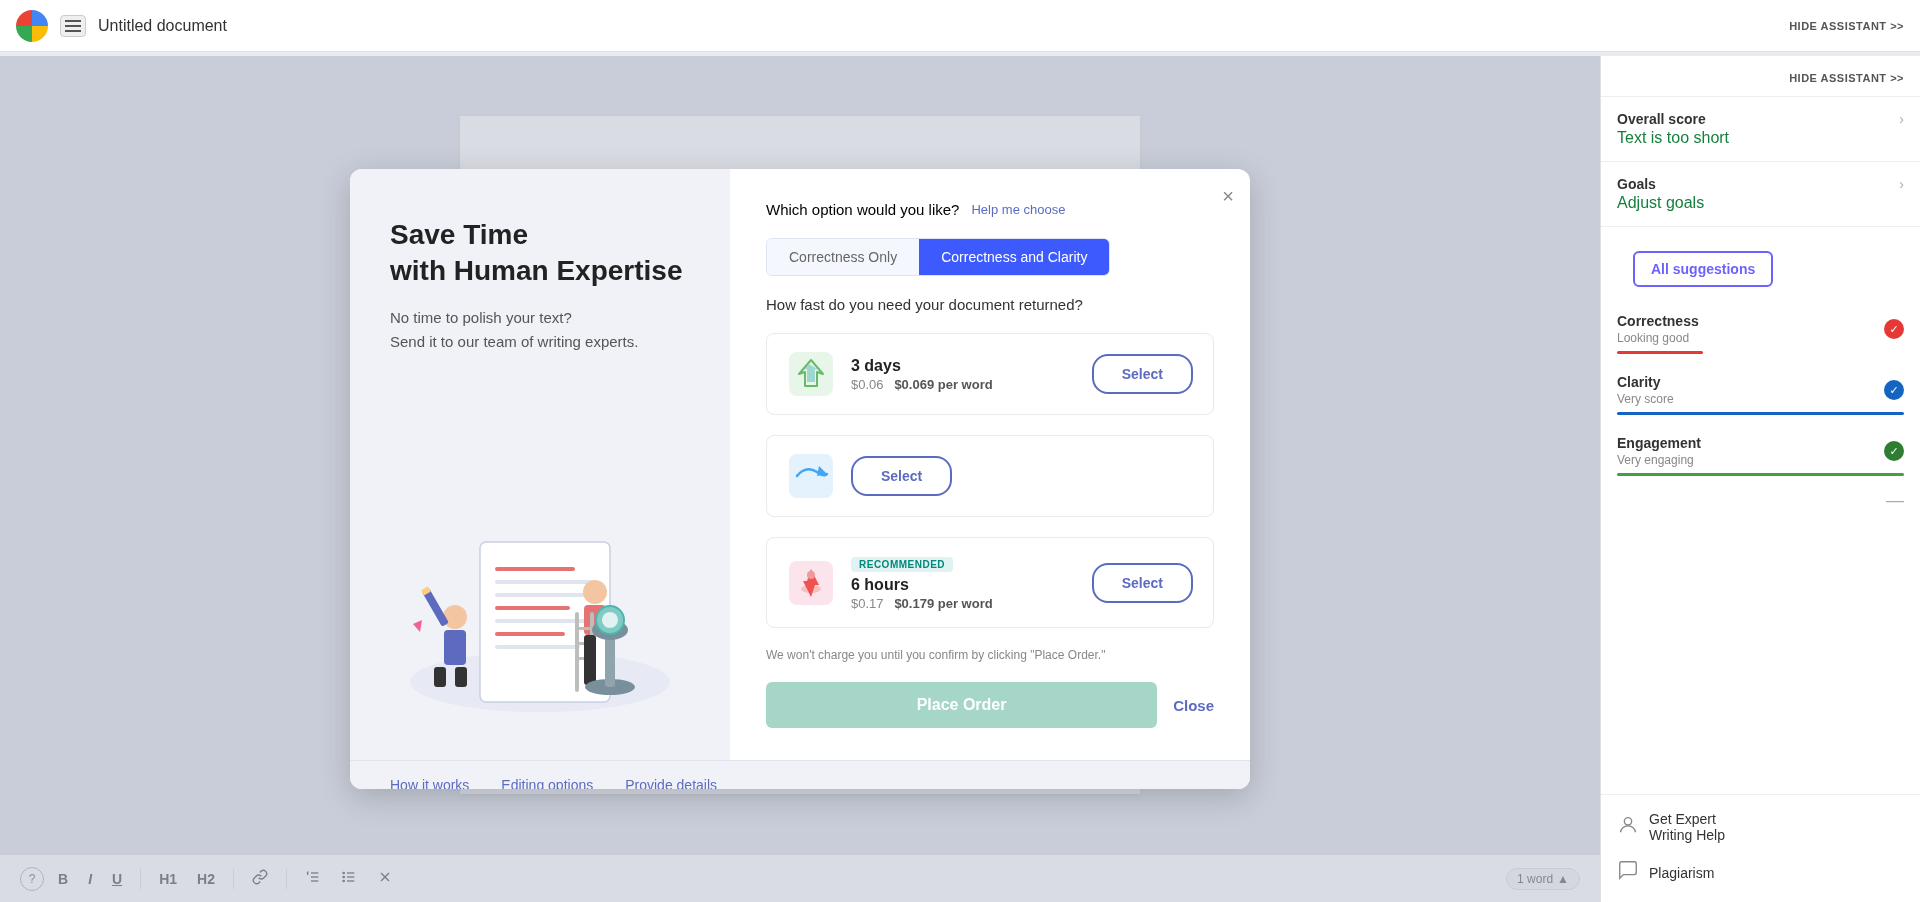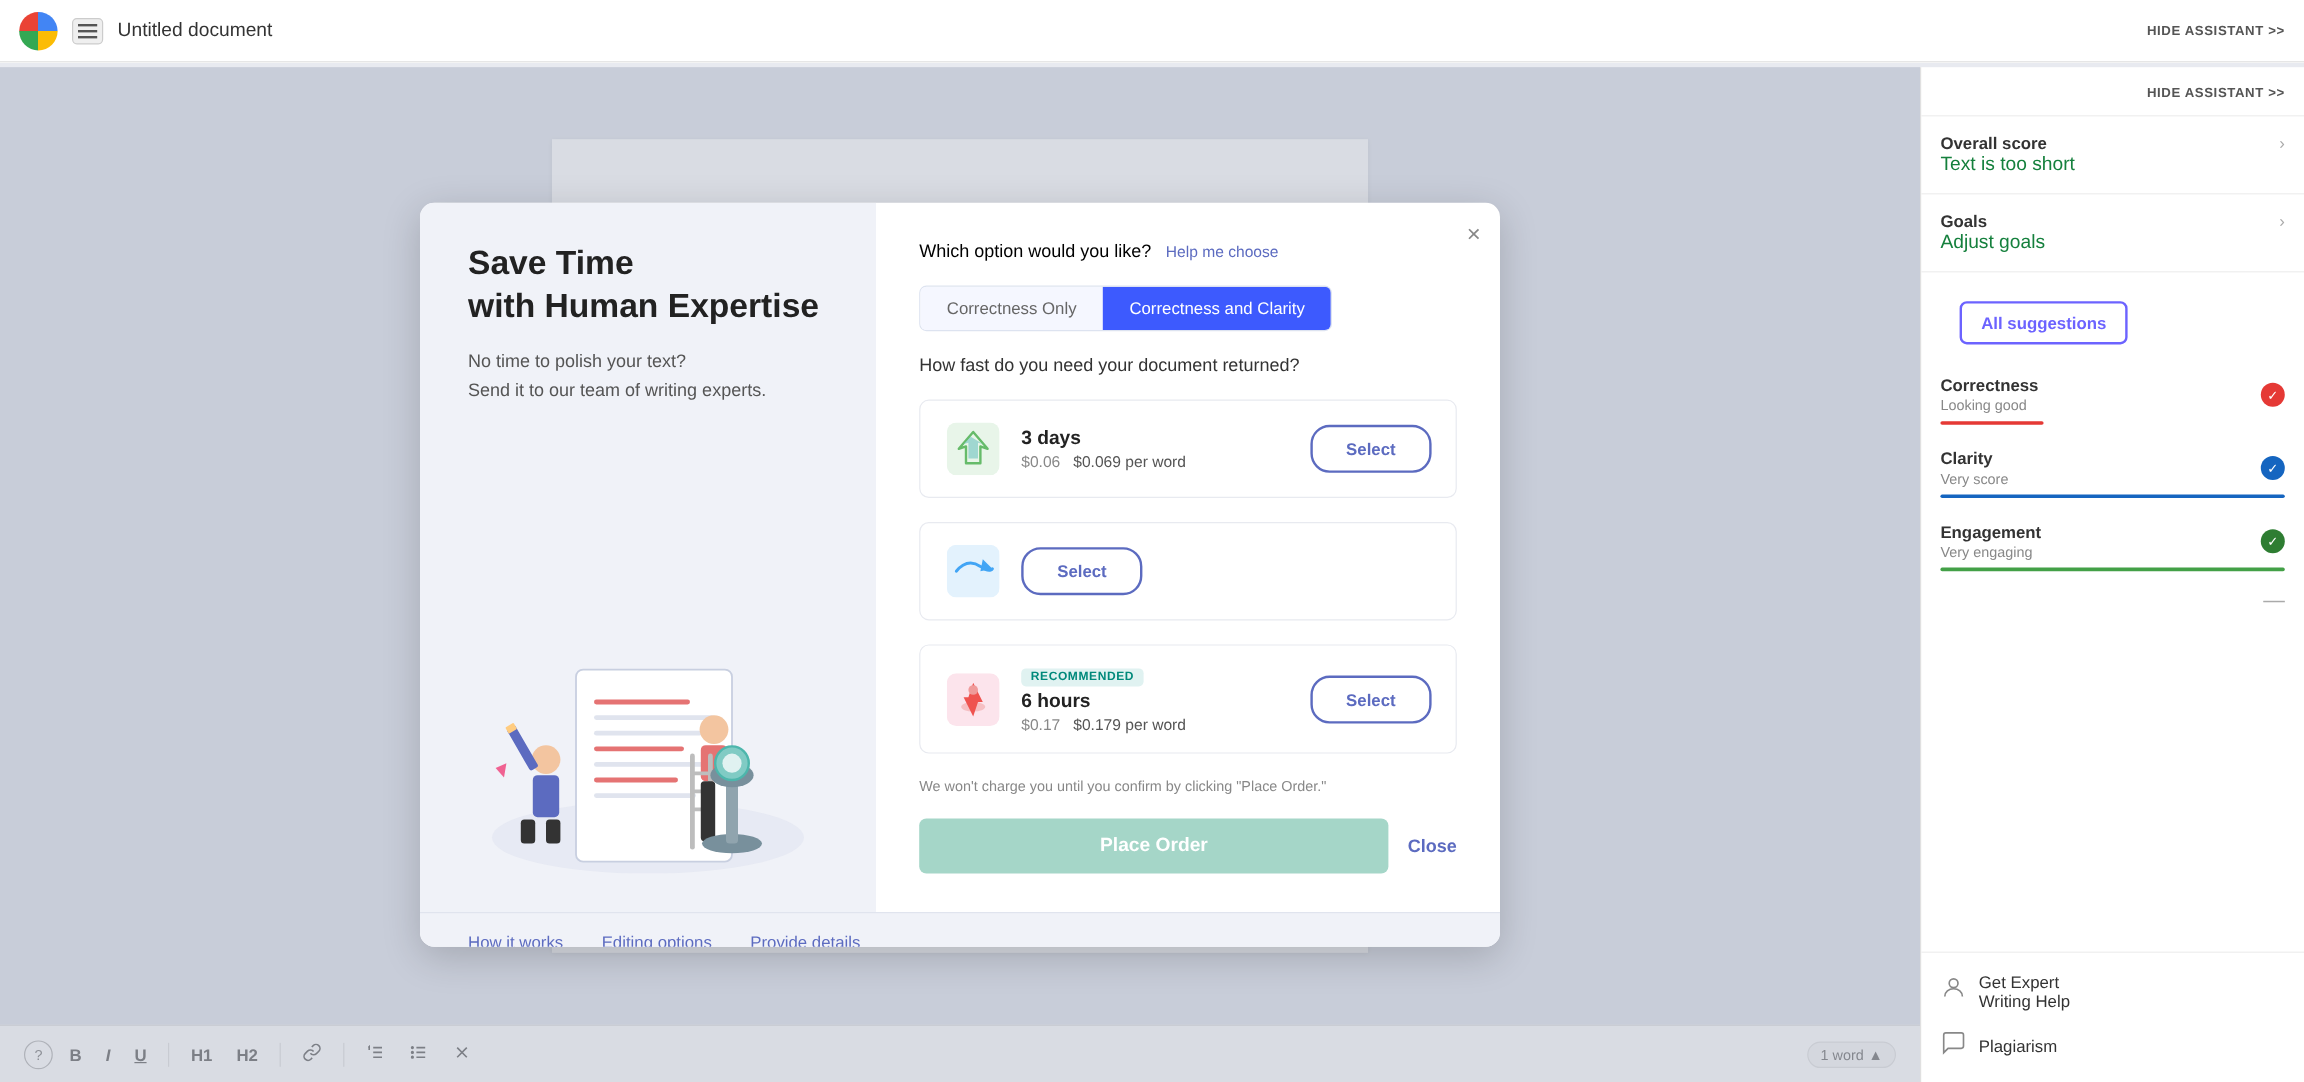--- a/index.html
+++ b/index.html
@@ -168,21 +168,21 @@
       position: absolute; top: 16px; right: 16px;
       background: none; border: none; font-size: 20px; color: #888;
       cursor: pointer; z-index: 2;
     }
     .modal-body {
       display: flex;
       flex: 1;
     }
     .modal-left {
       width: 380px;
-      padding: 32px 40px;
+      padding: 48px 40px;
       background: #f0f2f8;
       position: relative;
       flex-shrink: 0;
       display: flex;
       flex-direction: column;
     }
     .modal-title { font-size: 28px; font-weight: 700; color: #222; line-height: 1.3; }
     .modal-subtitle { font-size: 15px; color: #555; margin-top: 16px; line-height: 1.6; }
 
     
@@ -236,21 +236,21 @@
 
     .plan-card {
       border: 1px solid #e8eaf0; border-radius: 8px;
       padding: 16px 20px;
       display: flex; align-items: center; gap: 16px;
     }
     .plan-icon { width: 48px; height: 48px; flex-shrink: 0; display: flex; align-items: center; justify-content: center; }
     .plan-info { flex: 1; }
     .plan-name { font-size: 16px; font-weight: 600; color: #222; }
     .plan-price { font-size: 13px; color: #888; margin-top: 2px; }
-    .plan-price strong { color: #555; font-weight: 400; }
+    .plan-price strong { color: #555; font-weight: 700; }
     .recommended-badge {
       background: #e0f2f1; color: #00897b; font-size: 10px; font-weight: 700;
       letter-spacing: 0.5px; padding: 2px 8px; border-radius: 4px;
       text-transform: uppercase; display: inline-block; margin-bottom: 4px; text-align: center;
     }
     .select-btn {
       padding: 10px 28px; border: 2px solid #5c6bc0; border-radius: 16px;
       background: #fff; color: #5c6bc0; font-size: 14px; font-weight: 600;
       cursor: pointer;
     }

